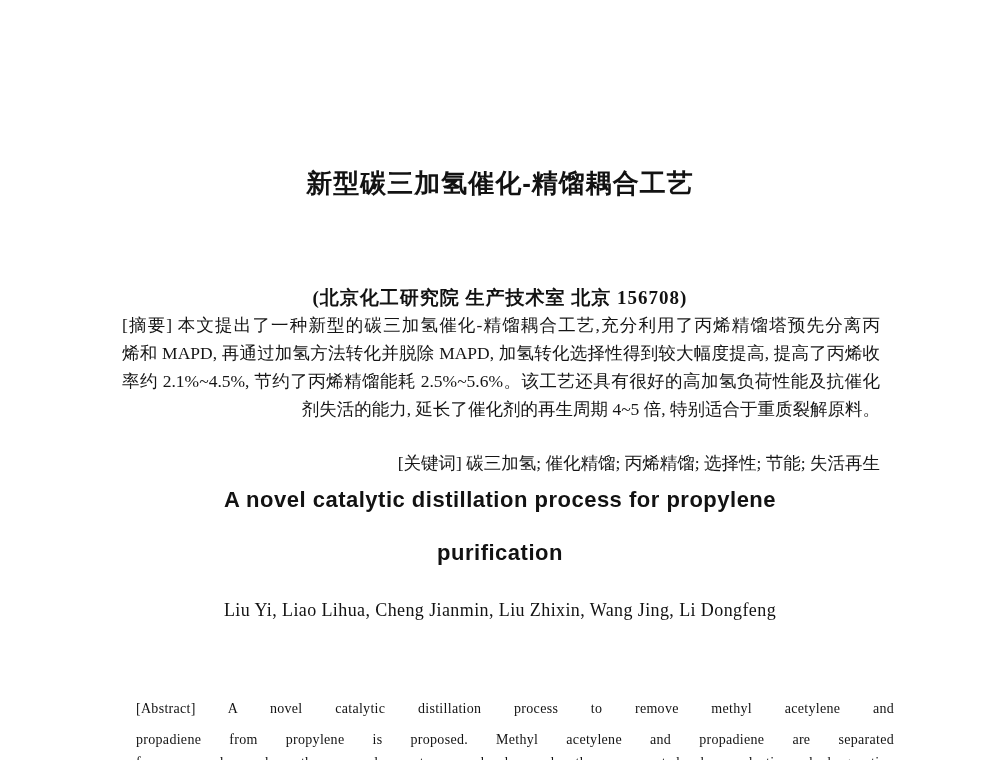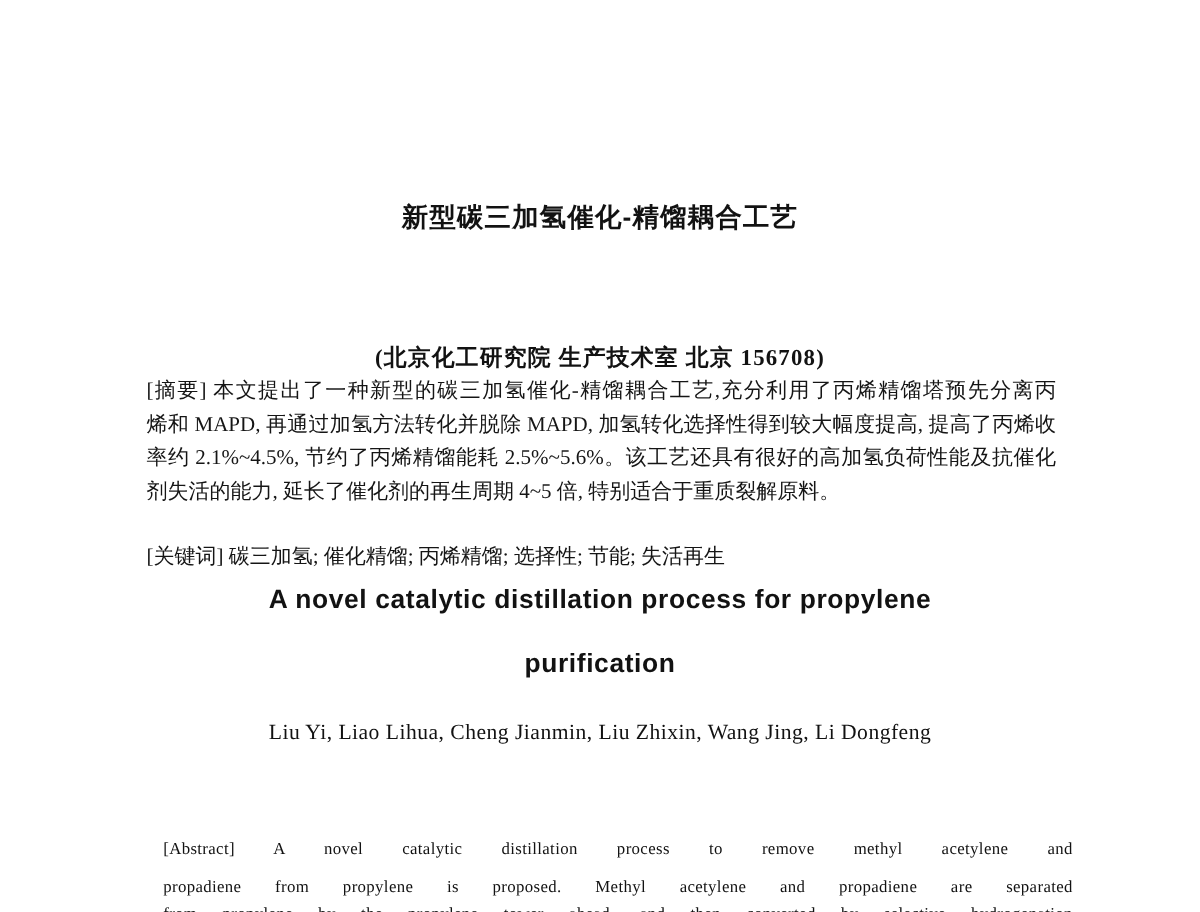--- a/index.html
+++ b/index.html
@@ -16,21 +16,21 @@
     color: #121212;
   }
   .abs { position: absolute; }
   .center { left: 0; width: 1000px; text-align: center; }
 
   
   .cn-title {
     top: 166px;
     font-family: "Liberation Sans", sans-serif;
     font-weight: bold;
-    font-size: 22px;
+    font-size: 26px;
     letter-spacing: 1px;
     margin: 0;
   }
   .cn-authors {
     top: 238px;
     font-family: "Liberation Serif", serif;
     font-weight: bold;
     font-size: 21px;
     letter-spacing: 1px;
   }
@@ -41,20 +41,21 @@
     font-size: 19px;
     letter-spacing: 1px;
   }
   .cn-abstract-line, .cn-keywords {
     left: 122px;
     width: 758px;
     font-family: "Liberation Serif", serif;
     font-size: 17.5px;
     white-space: normal;
     color: #151515;
+    text-align: right;
   }
   .just {
     text-align: justify;
     text-align-last: justify;
   }
   .cn-l0 { top: 313px; }
   .cn-l1 { top: 341px; }
   .cn-l2 { top: 369px; }
   .cn-l3 { top: 397px; }
   .cn-keywords { top: 423px; margin-top: 28px; }

